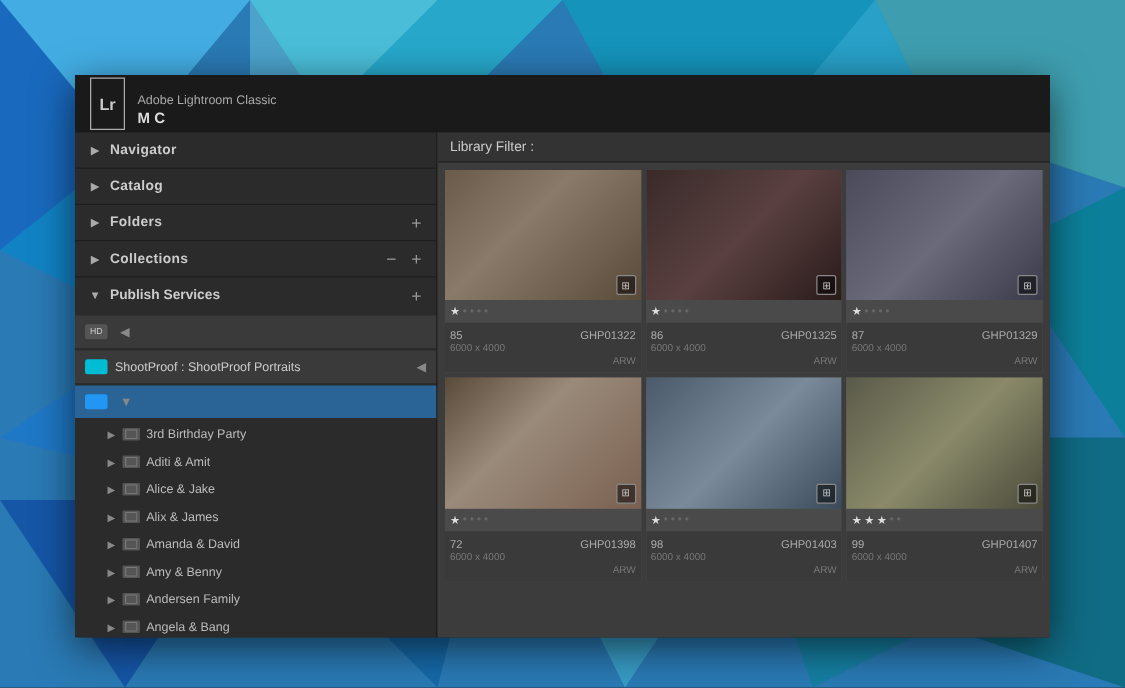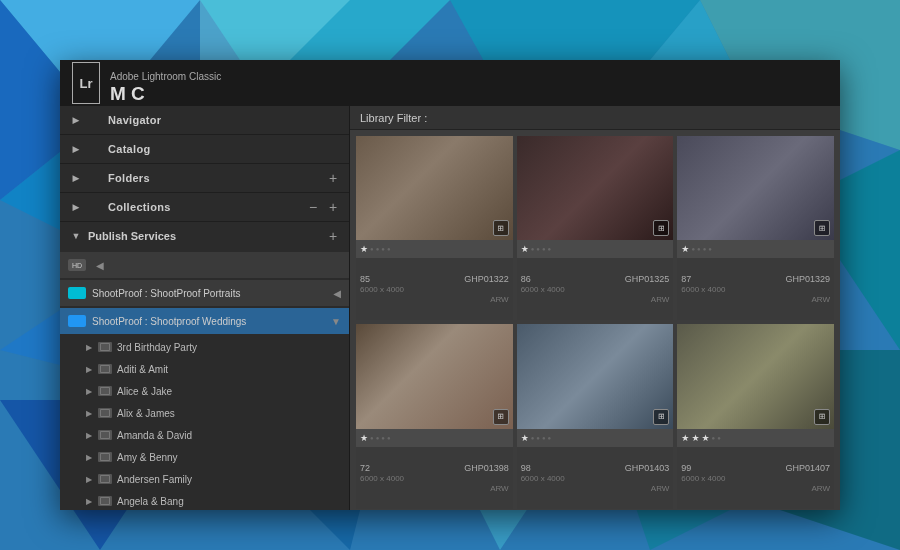--- a/index.html
+++ b/index.html
@@ -61,21 +61,21 @@
       display: flex;
       flex-direction: column;
     }
     .title-app {
       font-size: 10px;
       color: #aaa;
       line-height: 1.2;
       margin-top: 11px;
     }
     .title-user {
-      font-size: 19px;
+      font-size: 12px;
       color: #ddd;
       font-weight: 600;
       line-height: 1.2;
     }
 
     
     .main-content {
       display: flex;
       flex: 1;
       overflow: hidden;
@@ -113,21 +113,20 @@
       font-size: 9px;
       color: #aaa;
     }
     .panel-label {
       font-size: 11px;
       color: #ccc;
       font-weight: 600;
       text-transform: none;
       flex: 1;
       letter-spacing: 0.3px;
-      margin-left: 20px;
     }
     .panel-actions {
       display: flex;
       gap: 4px;
       align-items: center;
     }
     .panel-action-btn {
       width: 16px;
       height: 16px;
       color: #999;
@@ -326,21 +325,21 @@
     .star.filled {
       color: #ddd;
     }
     .dot {
       font-size: 6px;
       color: #666;
     }
     .photo-meta {
       display: flex;
       justify-content: space-between;
-      padding: 16px 4px;
+      padding: 5px 4px;
       background: #3a3a3a;
     }
     .meta-left {
       display: flex;
       flex-direction: column;
       gap: 1px;
     }
     .meta-num {
       font-size: 9px;
       color: #aaa;
@@ -463,21 +462,20 @@
         </div>
 
         <div class="service-row">
           <div class="service-icon sp-icon-cyan"></div>
           <span class="service-label">ShootProof : ShootProof Portraits</span>
           <span class="service-arrow">◀</span>
         </div>
 
         <div class="service-row active">
           <div class="service-icon sp-icon-blue"></div>
-          <span class="service-label">ShootProof : Shootproof Weddings</span>
           <span class="service-arrow">▼</span>
         </div>
 
         <div id="tree-items-container">
             <div class="tree-item">
     <span class="tree-arrow">▶</span>
     <div class="tree-icon">
       <svg width="10" height="8" viewBox="0 0 10 8">
                   <rect x="0" y="0" width="10" height="8" rx="1" fill="#777"></rect>
                   <rect x="1" y="1" width="8" height="6" rx="0" fill="#555"></rect>

